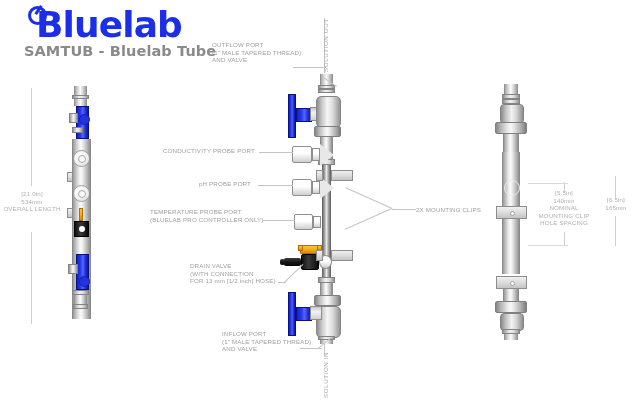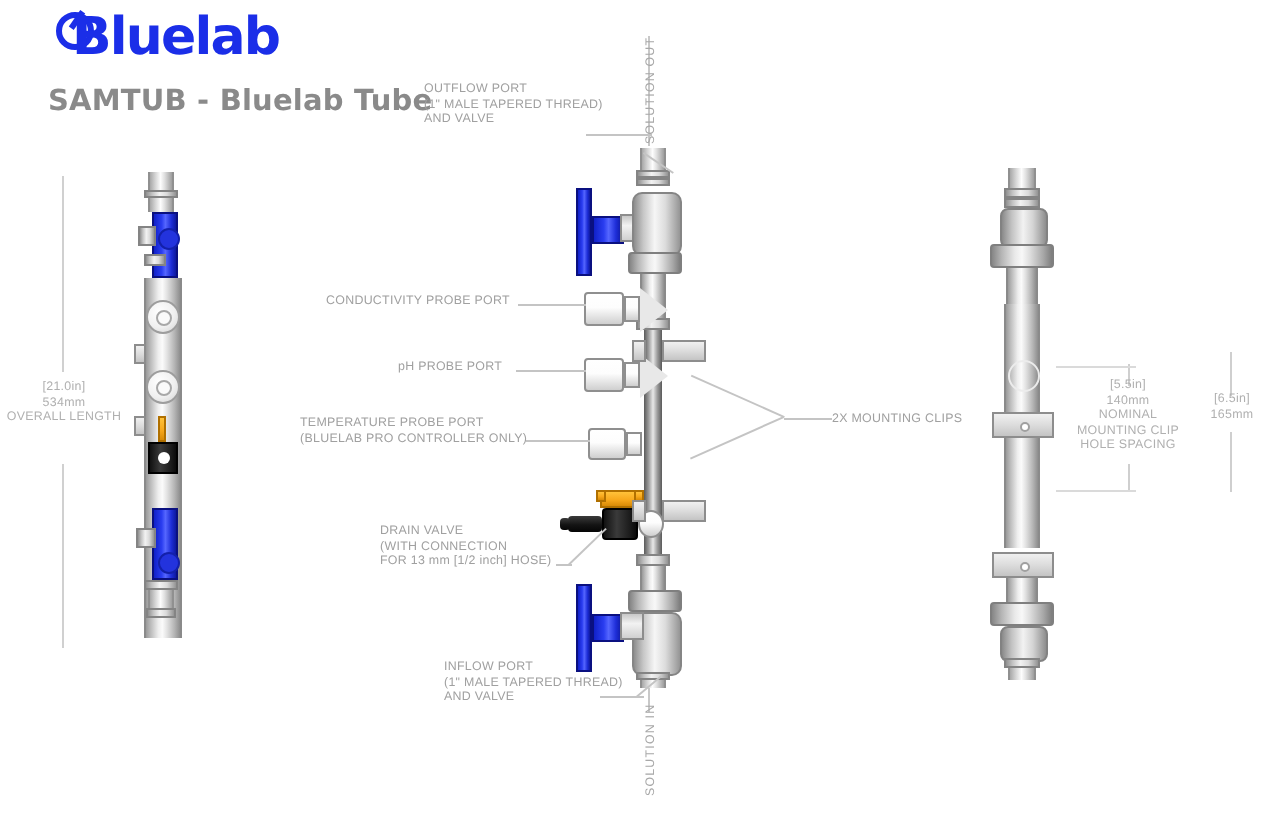--- a/index.html
+++ b/index.html
@@ -24,21 +24,21 @@
     box-sizing: border-box;
   }
   #logo-mark-bar {
     position: absolute; left: 6px; top: -4px;
     width: 3px; height: 10px;
     background: #1b2ee8;
     transform: rotate(35deg);
   }
   #logo-text {
     position: absolute; left: 8px; top: 0px;
-    font-size: 26px; font-weight: bold;
+    font-size: 36px; font-weight: bold;
     color: #1b2ee8;
     letter-spacing: -0.9px;
     font-family: "DejaVu Sans", sans-serif;
   }
   #page-title {
     position: absolute; left: 24px; top: 43px;
     font-size: 14.5px; font-weight: bold;
     color: #8a8a8a;
     letter-spacing: 0.1px;
     font-family: "DejaVu Sans", sans-serif;

